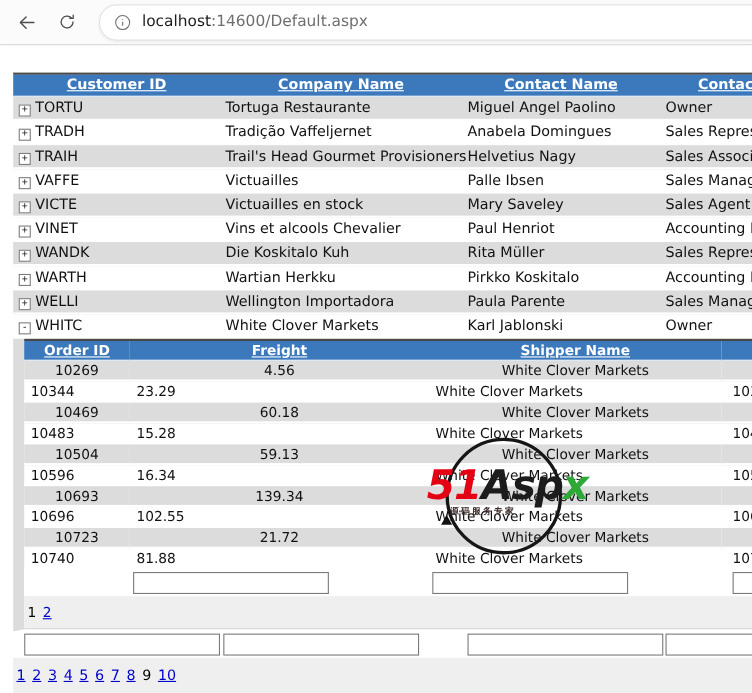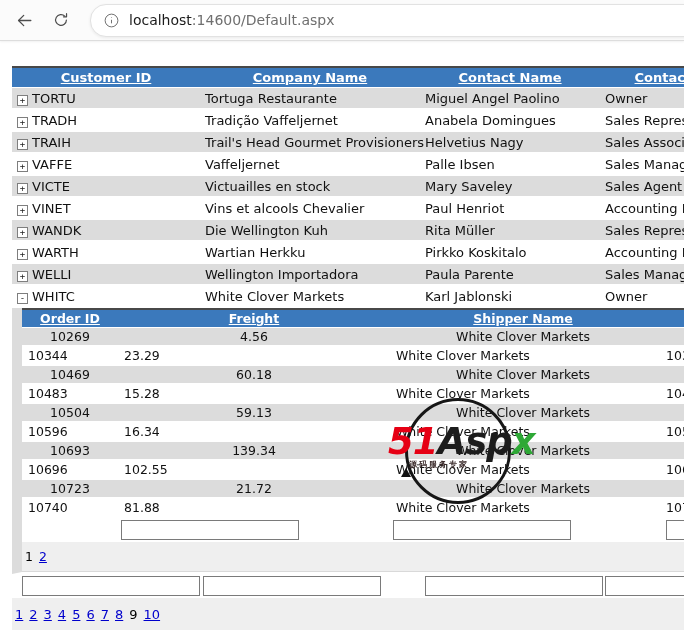--- a/index.html
+++ b/index.html
@@ -124,39 +124,39 @@
           <td>Sales Representative</td>
         </tr>
         <tr class="alt">
           <td><a href="#" class="exp">+</a><span>TRAIH</span></td>
           <td>Trail's Head Gourmet Provisioners</td>
           <td>Helvetius Nagy</td>
           <td>Sales Associate</td>
         </tr>
         <tr class="">
           <td><a href="#" class="exp">+</a><span>VAFFE</span></td>
-          <td>Vaffeljernet</td>
+          <td>Victuailles</td>
           <td>Palle Ibsen</td>
           <td>Sales Manager</td>
         </tr>
         <tr class="alt">
           <td><a href="#" class="exp">+</a><span>VICTE</span></td>
           <td>Victuailles en stock</td>
           <td>Mary Saveley</td>
           <td>Sales Agent</td>
         </tr>
         <tr class="">
           <td><a href="#" class="exp">+</a><span>VINET</span></td>
           <td>Vins et alcools Chevalier</td>
           <td>Paul Henriot</td>
           <td>Accounting Manager</td>
         </tr>
         <tr class="alt">
           <td><a href="#" class="exp">+</a><span>WANDK</span></td>
-          <td>Die Wellington Kuh</td>
+          <td>Die Koskitalo Kuh</td>
           <td>Rita Müller</td>
           <td>Sales Representative</td>
         </tr>
         <tr class="">
           <td><a href="#" class="exp">+</a><span>WARTH</span></td>
           <td>Wartian Herkku</td>
           <td>Pirkko Koskitalo</td>
           <td>Accounting Manager</td>
         </tr>
         <tr class="alt">

